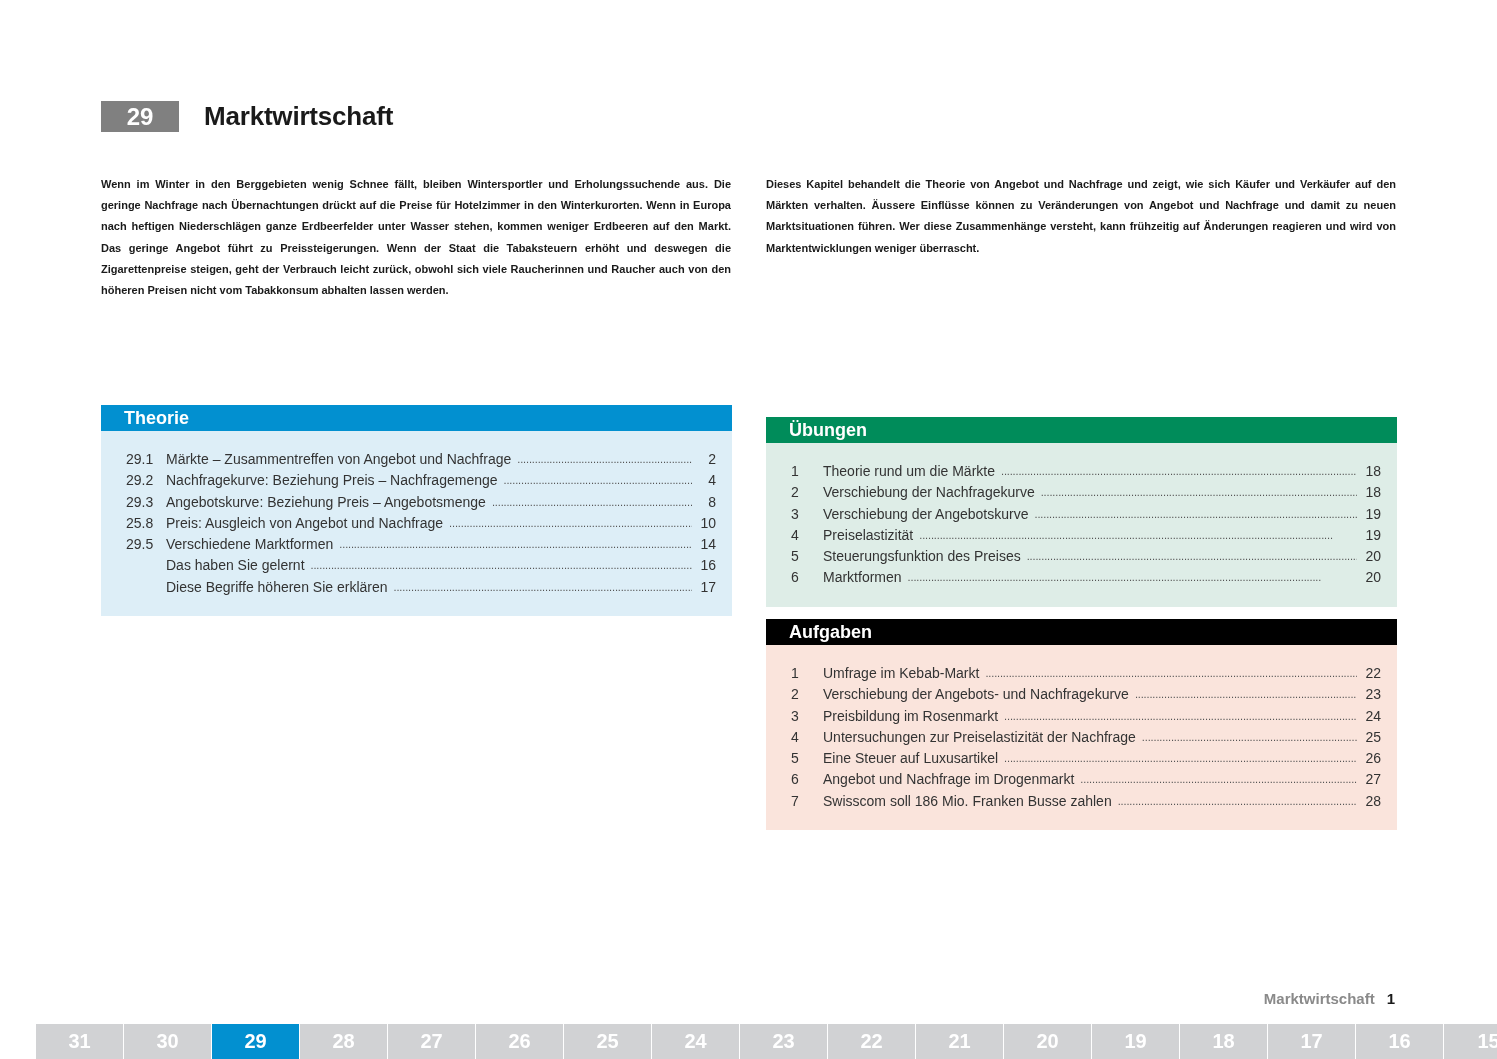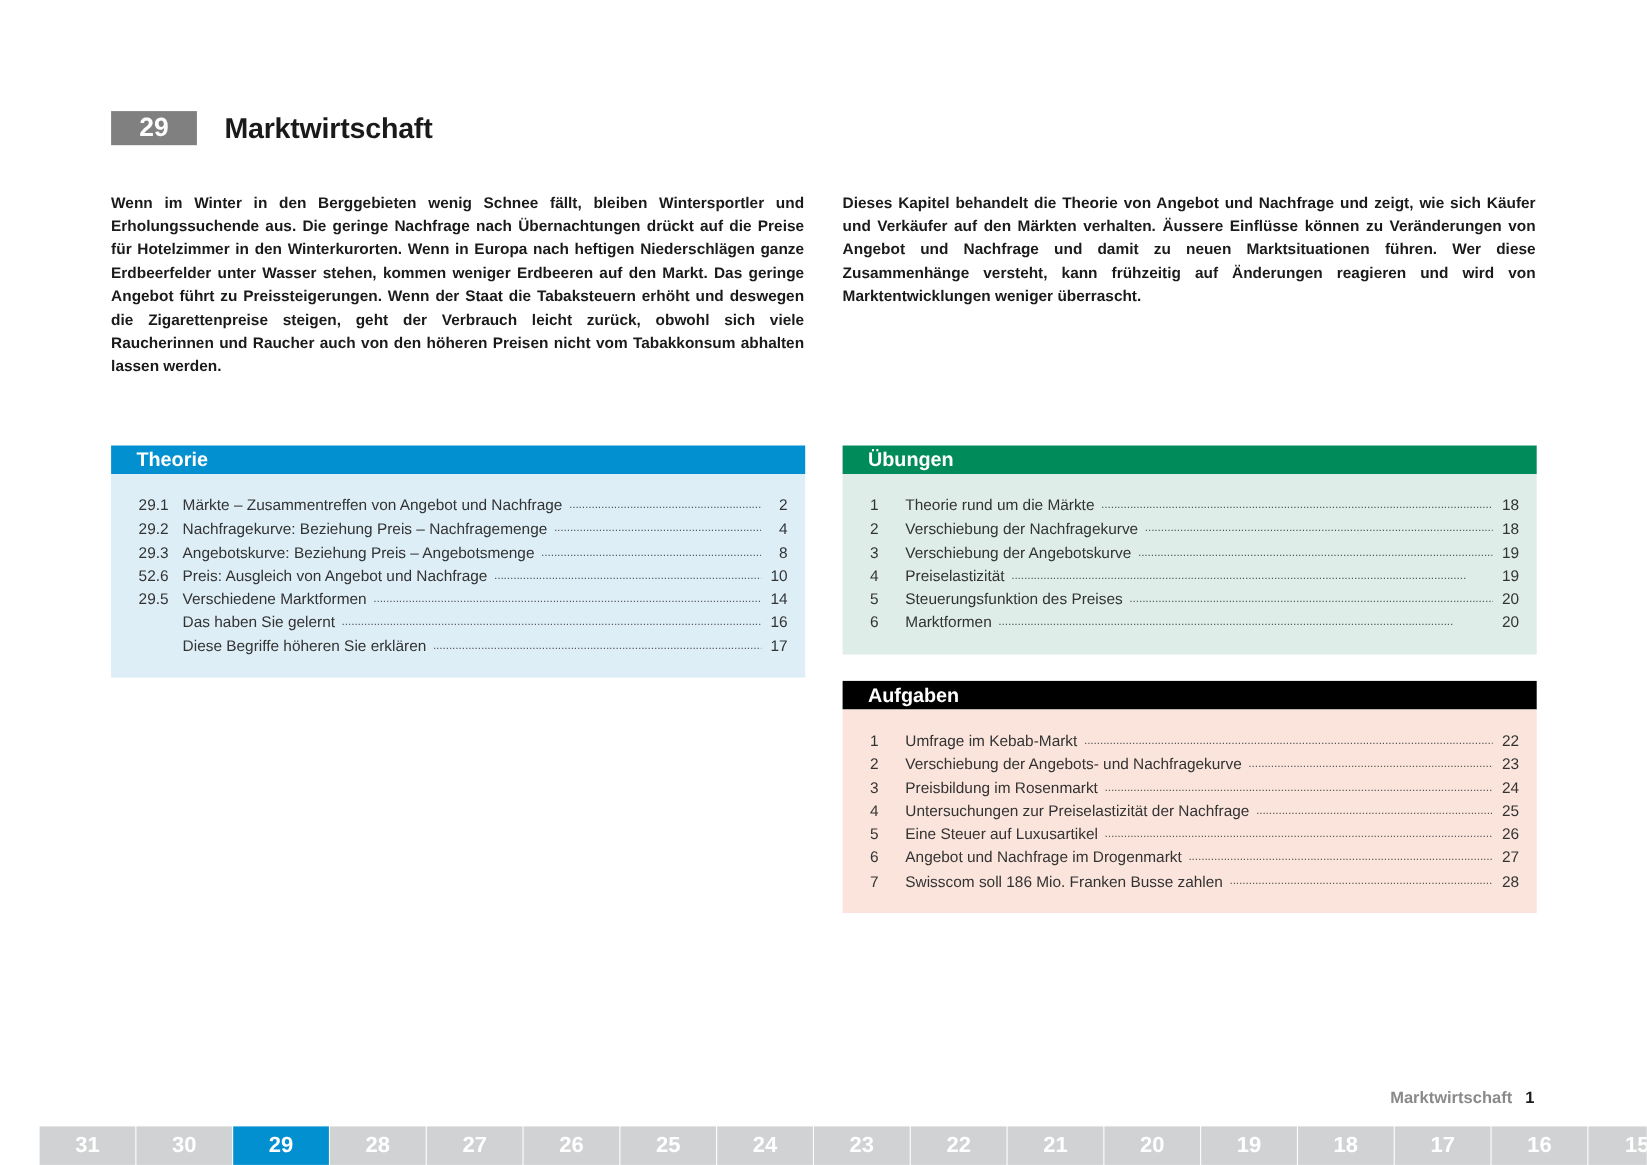--- a/index.html
+++ b/index.html
@@ -10,21 +10,21 @@
   }
   .chapter-head { position: absolute; left: 101px; top: 101px; height: 31px; display: flex; align-items: center; }
   .chapter-num {
     width: 78px; height: 31px; background: #808080; color: #fff;
     font-weight: bold; font-size: 24px; display: flex; align-items: center; justify-content: center;
   }
   .chapter-title { margin-left: 25px; font-weight: bold; font-size: 26px; color: #1a1a1a; letter-spacing: -0.2px; }
 
   .intro {
     position: absolute; top: 174px; width: 630px;
-    font-weight: bold; font-size: 14px; line-height: 21.2px; text-align: justify;
+    font-weight: bold; font-size: 11px; line-height: 21.2px; text-align: justify;
     color: #1a1a1a; margin: 0; hyphens: manual;
   }
   .intro.left { left: 101px; }
   .intro.right { left: 766px; }
 
   .box { position: absolute; width: 631px; }
   .box .box-head {
     height: 26px; color: #fff; font-weight: bold; font-size: 18px;
     padding-left: 23px; display: flex; align-items: center;
   }
@@ -91,21 +91,21 @@
         <span class="toc-dots"></span>
         <span class="toc-page">4</span>
       </div>
       <div class="toc-row">
         <span class="toc-num">29.3</span>
         <span class="toc-text">Angebotskurve: Beziehung Preis – Angebotsmenge</span>
         <span class="toc-dots"></span>
         <span class="toc-page">8</span>
       </div>
       <div class="toc-row">
-        <span class="toc-num">52.6</span>
+        <span class="toc-num">25.8</span>
         <span class="toc-text">Preis: Ausgleich von Angebot und Nachfrage</span>
         <span class="toc-dots"></span>
         <span class="toc-page">10</span>
       </div>
       <div class="toc-row">
         <span class="toc-num">29.5</span>
         <span class="toc-text">Verschiedene Marktformen</span>
         <span class="toc-dots"></span>
         <span class="toc-page">14</span>
       </div>
@@ -118,21 +118,21 @@
       <div class="toc-row">
         <span class="toc-num"></span>
         <span class="toc-text">Diese Begriffe höheren Sie erklären</span>
         <span class="toc-dots"></span>
         <span class="toc-page">17</span>
       </div>
     </div>
 </div>
 
 <div class="box exercises">
-  <div class="box-head" style="background: rgb(0, 140, 90);">Übungen</div>
+  <div class="box-head" style="background: rgb(0, 140, 90); margin-top: 12px;">Übungen</div>
   <div class="box-body">
       <div class="toc-row">
         <span class="toc-num">1</span>
         <span class="toc-text">Theorie rund um die Märkte</span>
         <span class="toc-dots"></span>
         <span class="toc-page">18</span>
       </div>
       <div class="toc-row">
         <span class="toc-num">2</span>
         <span class="toc-text">Verschiebung der Nachfragekurve</span>

